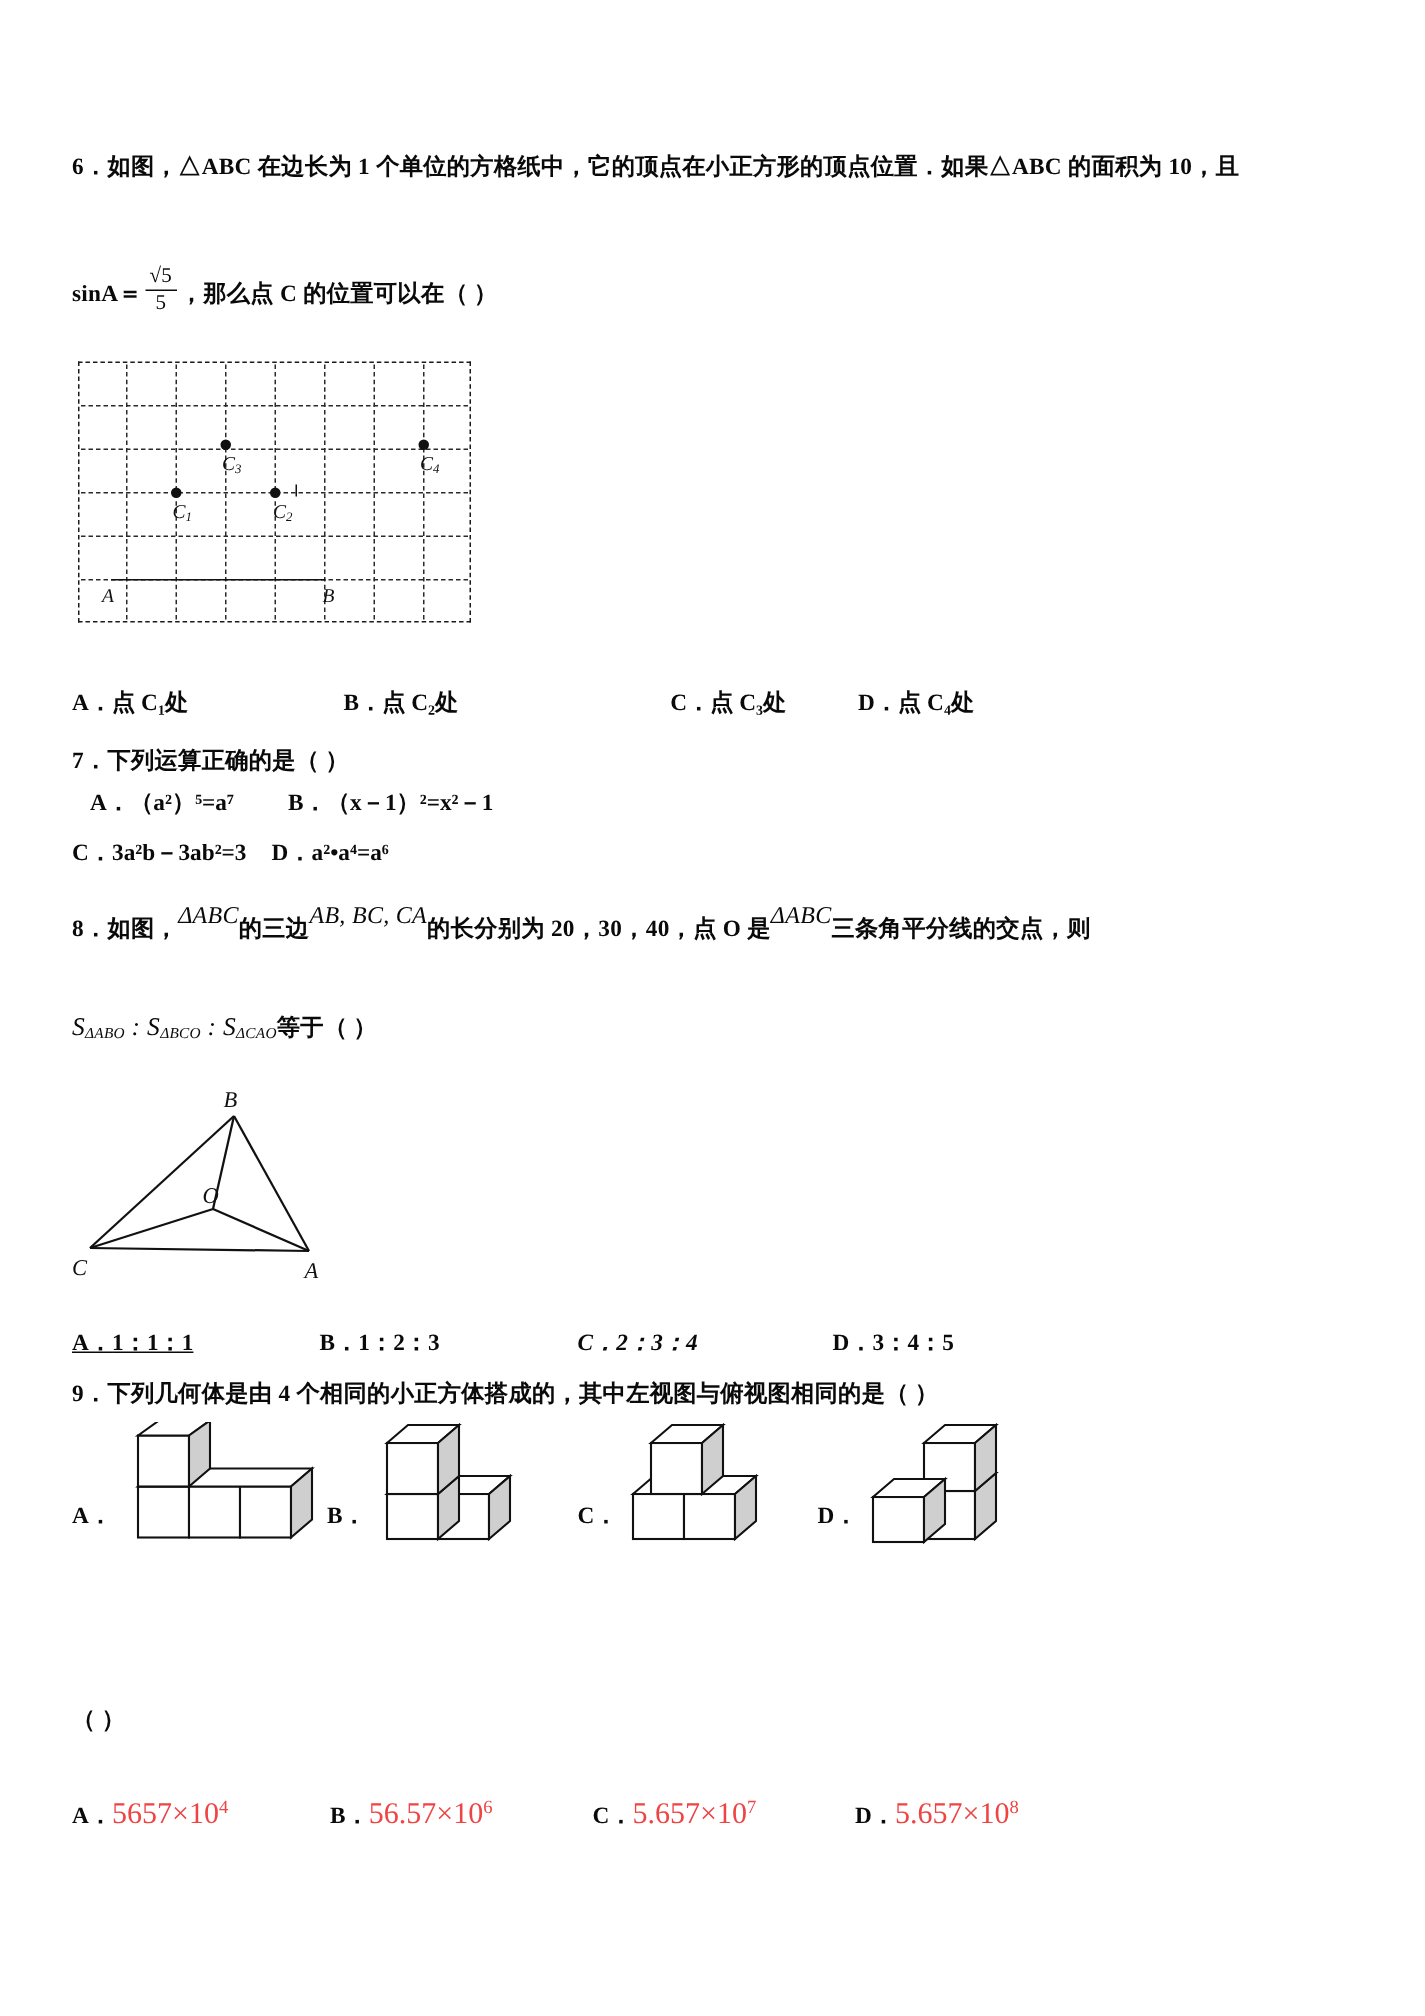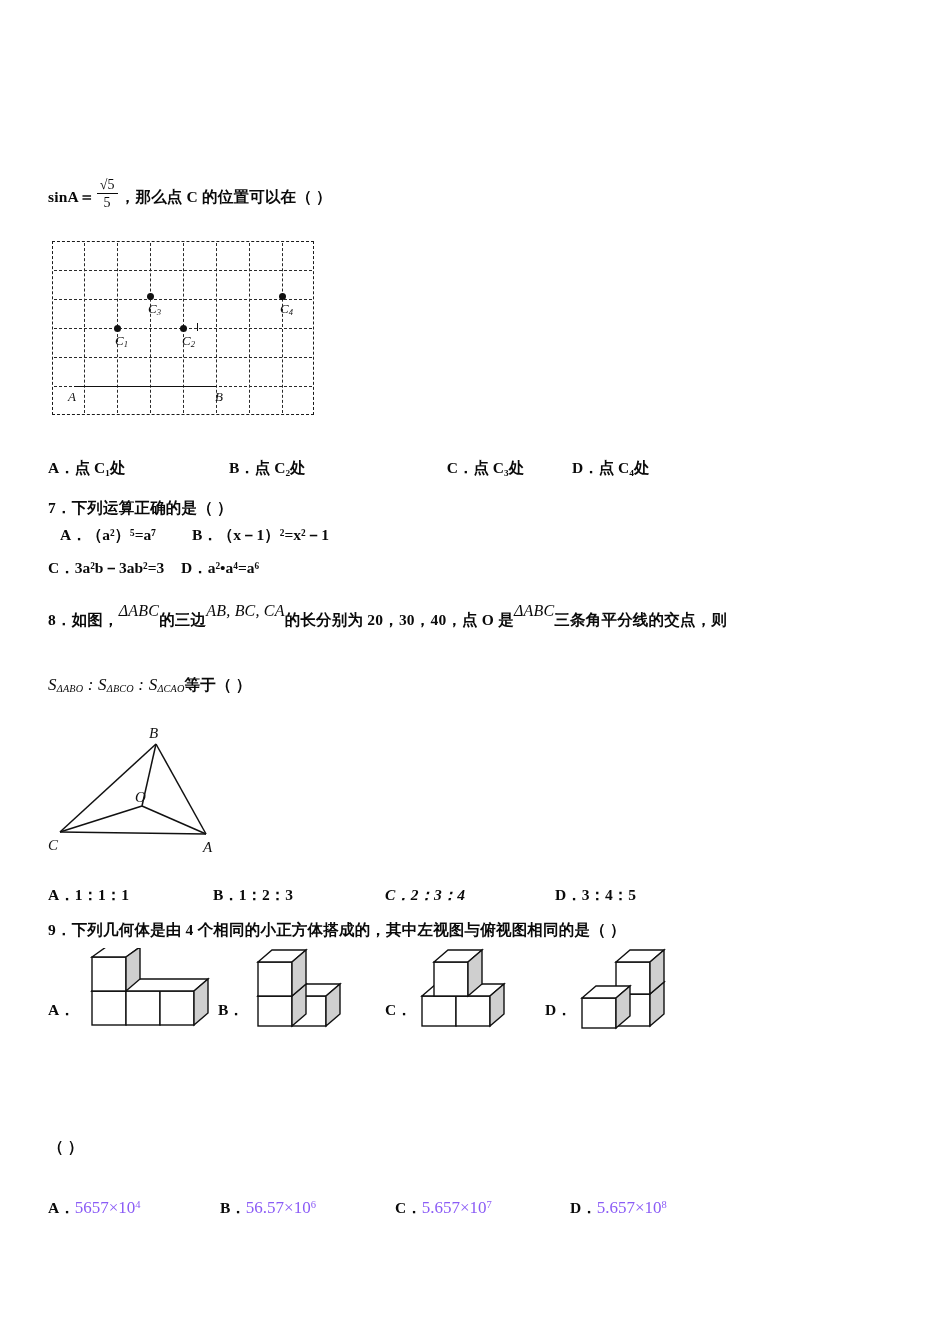--- a/index.html
+++ b/index.html
@@ -156,30 +156,31 @@
     font-family: "Liberation Serif", serif;
     font-weight: bold;
     font-size: 15.5px;
   }
 
   
   .scinot {
     font-family: "Liberation Serif", serif;
     font-style: normal;
     font-weight: normal;
-    font-size: 17px;
-    color: #8b5cf6;
+    font-size: 20px;
+    color: #ef4444;
   }
   .scinot sup { font-size: 0.62em; vertical-align: 0.5em; }
 </style>
 </head>
 <body>
 
 <div class="page">
 
+  <div class="qline" style="left:48px; top:100px;">6．如图，△ABC 在边长为 1 个单位的方格纸中，它的顶点在小正方形的顶点位置．如果△ABC 的面积为 10，且</div>
 
   <div class="qline" style="left:48px; top:178px;">
     <span>sinA＝</span><span class="frac"><span class="num radical">√5</span><span class="den">5</span></span><span>，那么点 C 的位置可以在（  ）</span>
   </div>
 
   <div id="q6-figure">
     <div class="outer"></div>
 
     <div class="gl-v" style="left:32px;  top:2px; height:170px;"></div>
     <div class="gl-v" style="left:65px;  top:2px; height:170px;"></div>
@@ -246,21 +247,21 @@
         <path d="M 158 112 L 94 84"></path>
       </g>
       <text x="101" y="16" font-family="Liberation Serif, serif" font-style="italic" font-size="15" fill="#111">B</text>
       <text x="87" y="80" font-family="Liberation Serif, serif" font-style="italic" font-size="15" fill="#111">O</text>
       <text x="0" y="128" font-family="Liberation Serif, serif" font-style="italic" font-size="15" fill="#111">C</text>
       <text x="155" y="130" font-family="Liberation Serif, serif" font-style="italic" font-size="15" fill="#111">A</text>
     </svg>
   </div>
 
   <div class="opts" style="left:48px; top:885px;">
-    <span class="opt" style="width:165px;"><span>A．</span><span>1：1：1</span></span><span class="opt" style="width:172px;"><span>B．</span><span>1：2：3</span></span><span class="opt" style="width:170px;font-style:italic;"><span>C．</span><span>2：3：4</span></span><span class="opt"><span>D．</span><span>3：4：5</span></span>
+    <span class="opt" style="width:165px;text-decoration:underline;"><span>A．</span><span>1：1：1</span></span><span class="opt" style="width:172px;"><span>B．</span><span>1：2：3</span></span><span class="opt" style="width:170px;font-style:italic;"><span>C．</span><span>2：3：4</span></span><span class="opt"><span>D．</span><span>3：4：5</span></span>
   </div>
 
   <div class="qline" style="left:48px; top:918px;">9．下列几何体是由 4 个相同的小正方体搭成的，其中左视图与俯视图相同的是（    ）</div>
 
   <div class="optletter" style="left:48px; top:1000px;">A．</div>
   <div class="cubefig" style="left:82px; top:948px;">
     <svg width="135" height="85" viewBox="0 0 135 85">
       <g stroke="#111" stroke-width="1.4">
 
         <rect x="10" y="43" width="34" height="34" fill="#ffffff"></rect>

